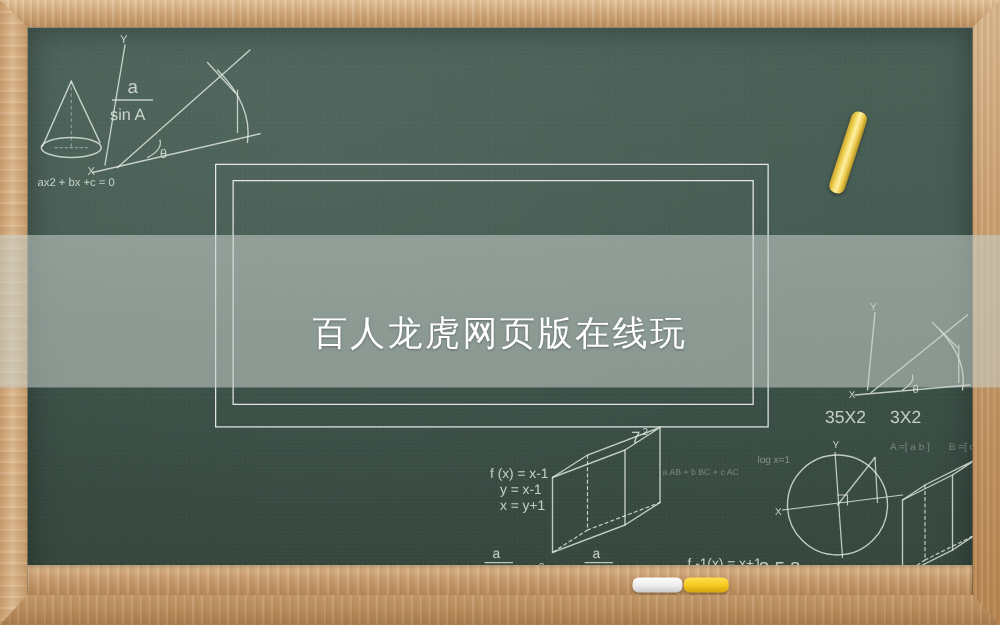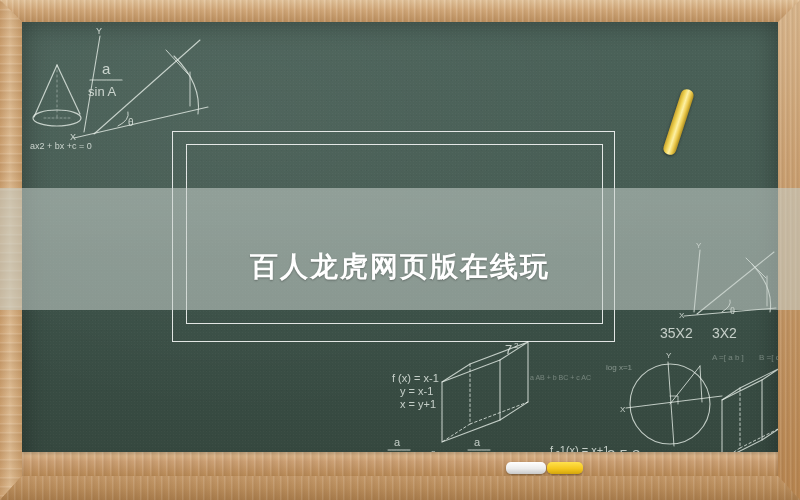--- a/index.html
+++ b/index.html
@@ -97,21 +97,21 @@
     position:absolute;left:0;top:188px;width:800px;height:122px;
     background:rgba(200,208,204,.56);
     pointer-events:none;
   }
 
   
   .title{
     position:absolute;left:0;top:188px;width:800px;height:158px;
     display:flex;align-items:center;justify-content:center;
     color:#ffffff;
-    font-size:28px;letter-spacing:2px;font-weight:700;
+    font-size:28px;letter-spacing:2px;font-weight:400;
     text-shadow:0 1px 2px rgba(0,0,0,.30);
     white-space:nowrap;
   }
 
   
   .chalk-stick-board{
     position:absolute;left:672px;top:88px;width:13px;height:68px;
     border-radius:6px;
     transform:rotate(18deg);
     background:linear-gradient(90deg,#c9a42c 0%,#f2d658 28%,#fdf0a4 50%,#edcb4f 74%,#b08f1f 100%);

